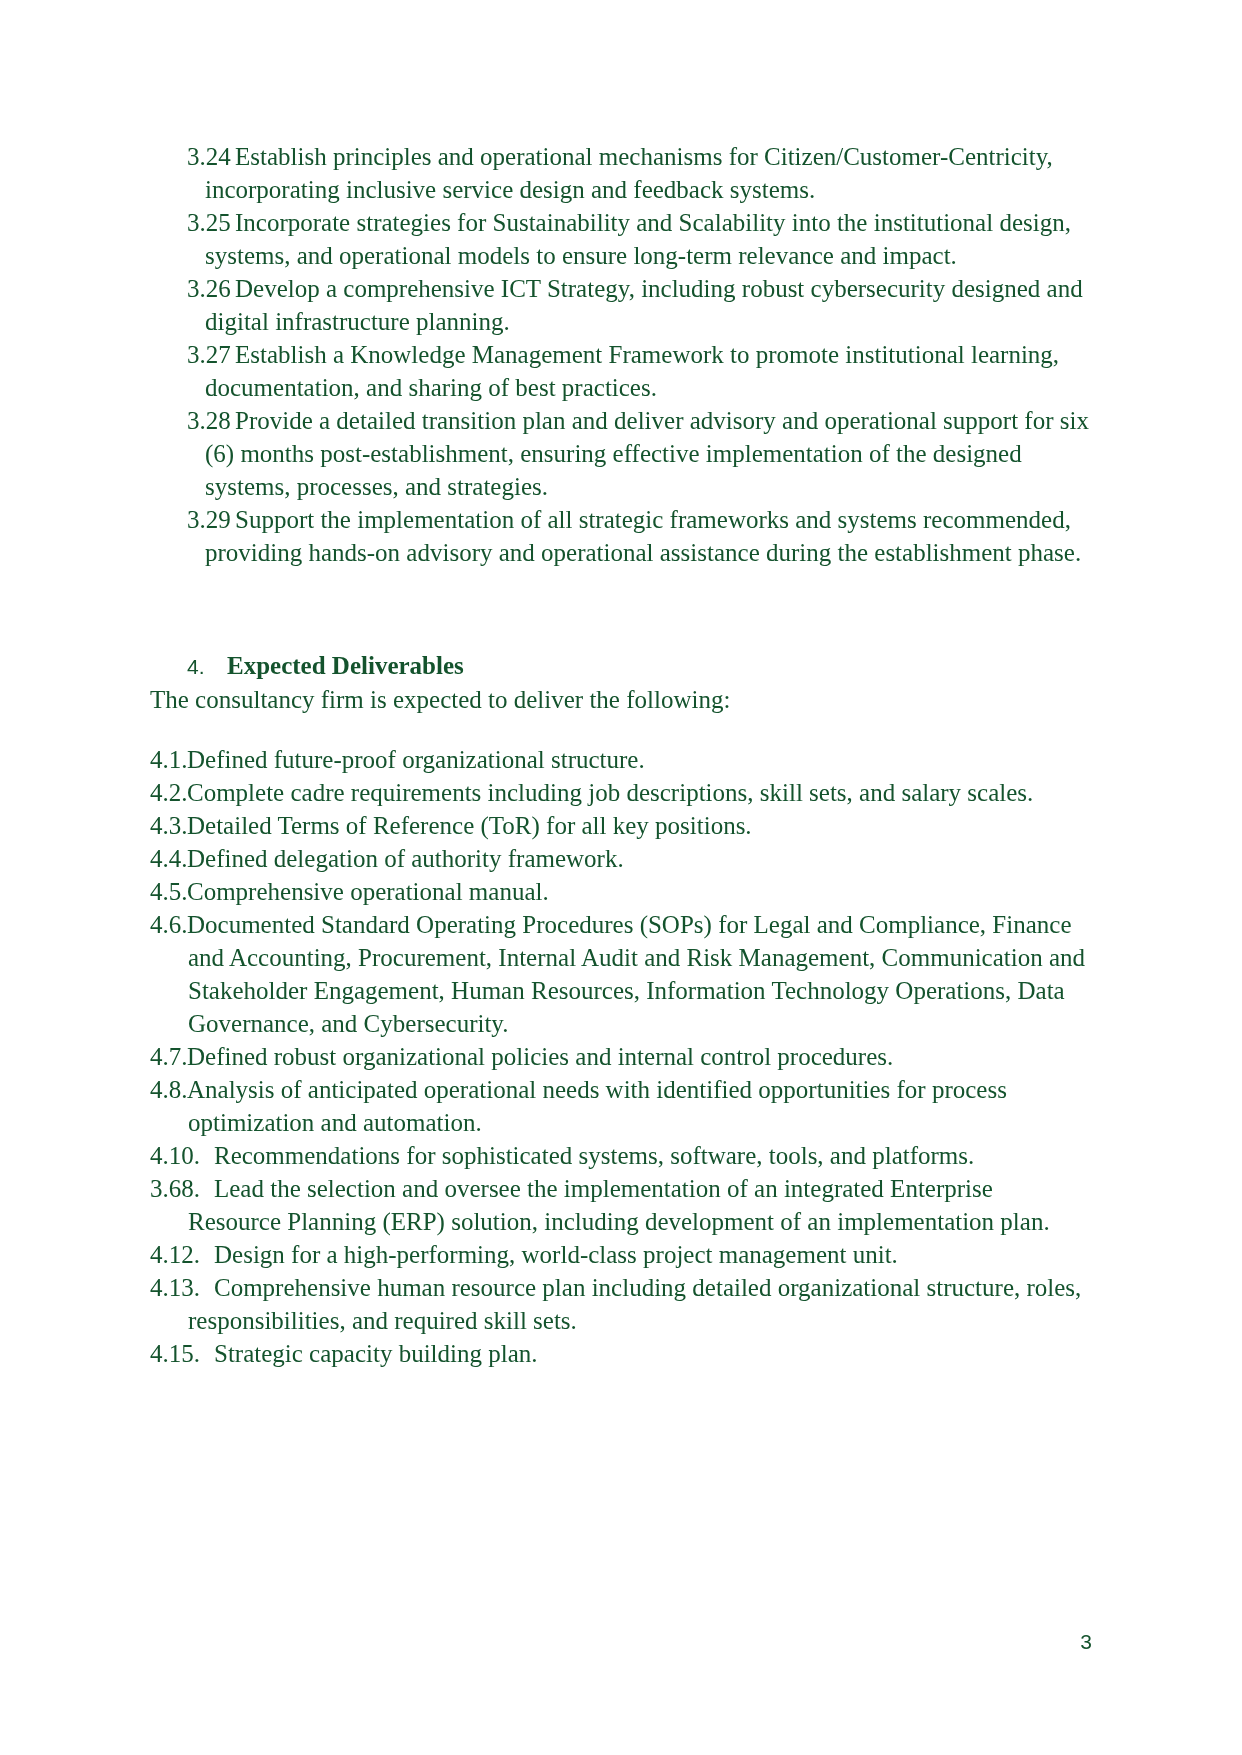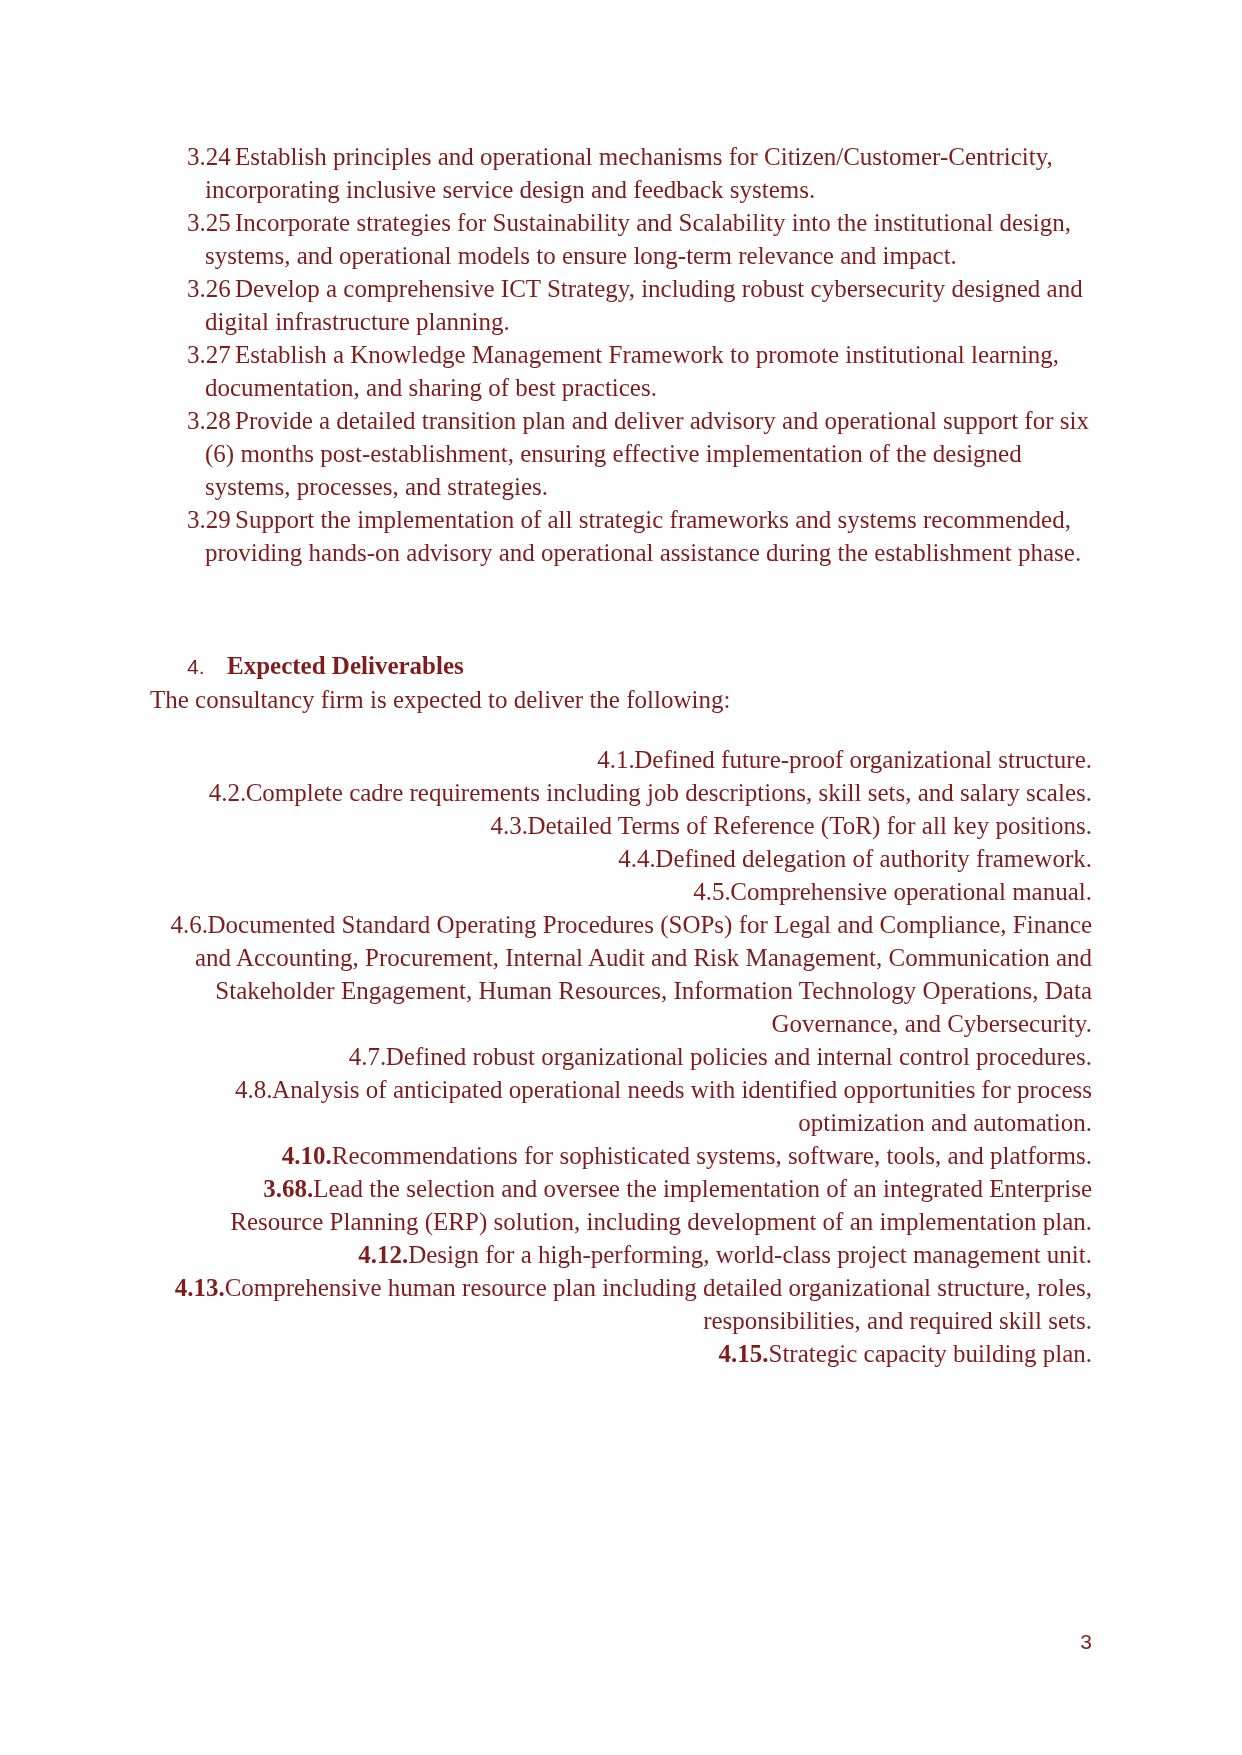--- a/index.html
+++ b/index.html
@@ -4,21 +4,21 @@
 <style>
   html, body { margin: 0; padding: 0; background: #e8e8e8; }
   .page {
     position: relative;
     width: 1242px;
     height: 1755px;
     background: #ffffff;
     font-family: "Liberation Serif", "DejaVu Serif", serif;
     font-size: 25px;
     line-height: 33px;
-    color: #7f1d1d;
+    color: #14532d;
     margin: 0 auto;
     overflow: hidden;
   }
   .content {
     position: absolute;
     top: 140px;
     left: 150px;
     width: 942px;
   }
   
@@ -39,33 +39,32 @@
   }
   .heading4 .hnum {
     display: inline-block;
     width: 40px;
     font-family: "Liberation Sans", "DejaVu Sans", sans-serif;
     font-weight: normal;
     font-size: 21px;
   }
   .intro { margin: 0; }
   
-  .list4 { margin-top: 27px; text-align: right; }
+  .list4 { margin-top: 27px; }
   .li4 {
     padding-left: 38px;
     text-indent: -38px;
   }
   .li4 .num {
     display: inline-block;
     width: 37px;
     text-indent: 0;
   }
   .li4.wide .num {
     width: 64px;
-    font-weight: bold;
   }
   .footer-pagenum {
     position: absolute;
     top: 1628px;
     right: 150px;
     font-family: "Liberation Sans", "DejaVu Sans", sans-serif;
     font-size: 21px;
     line-height: 27px;
   }
 </style>

